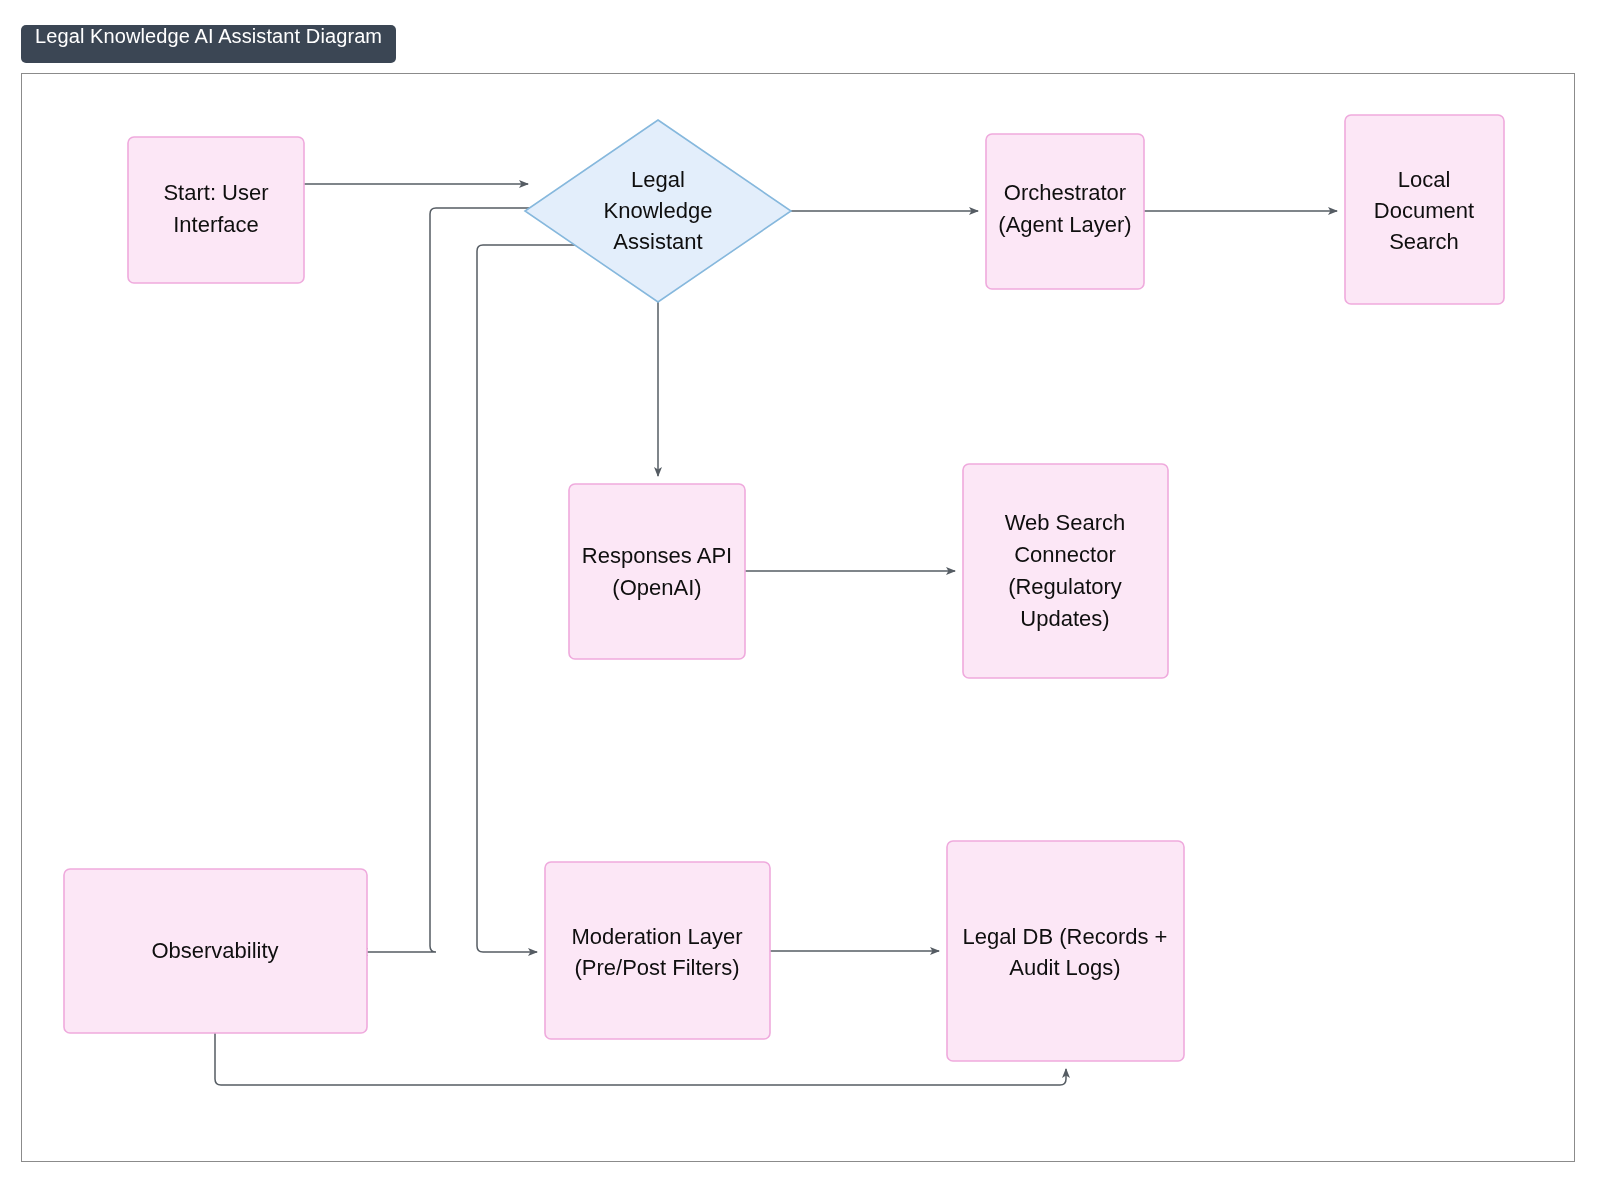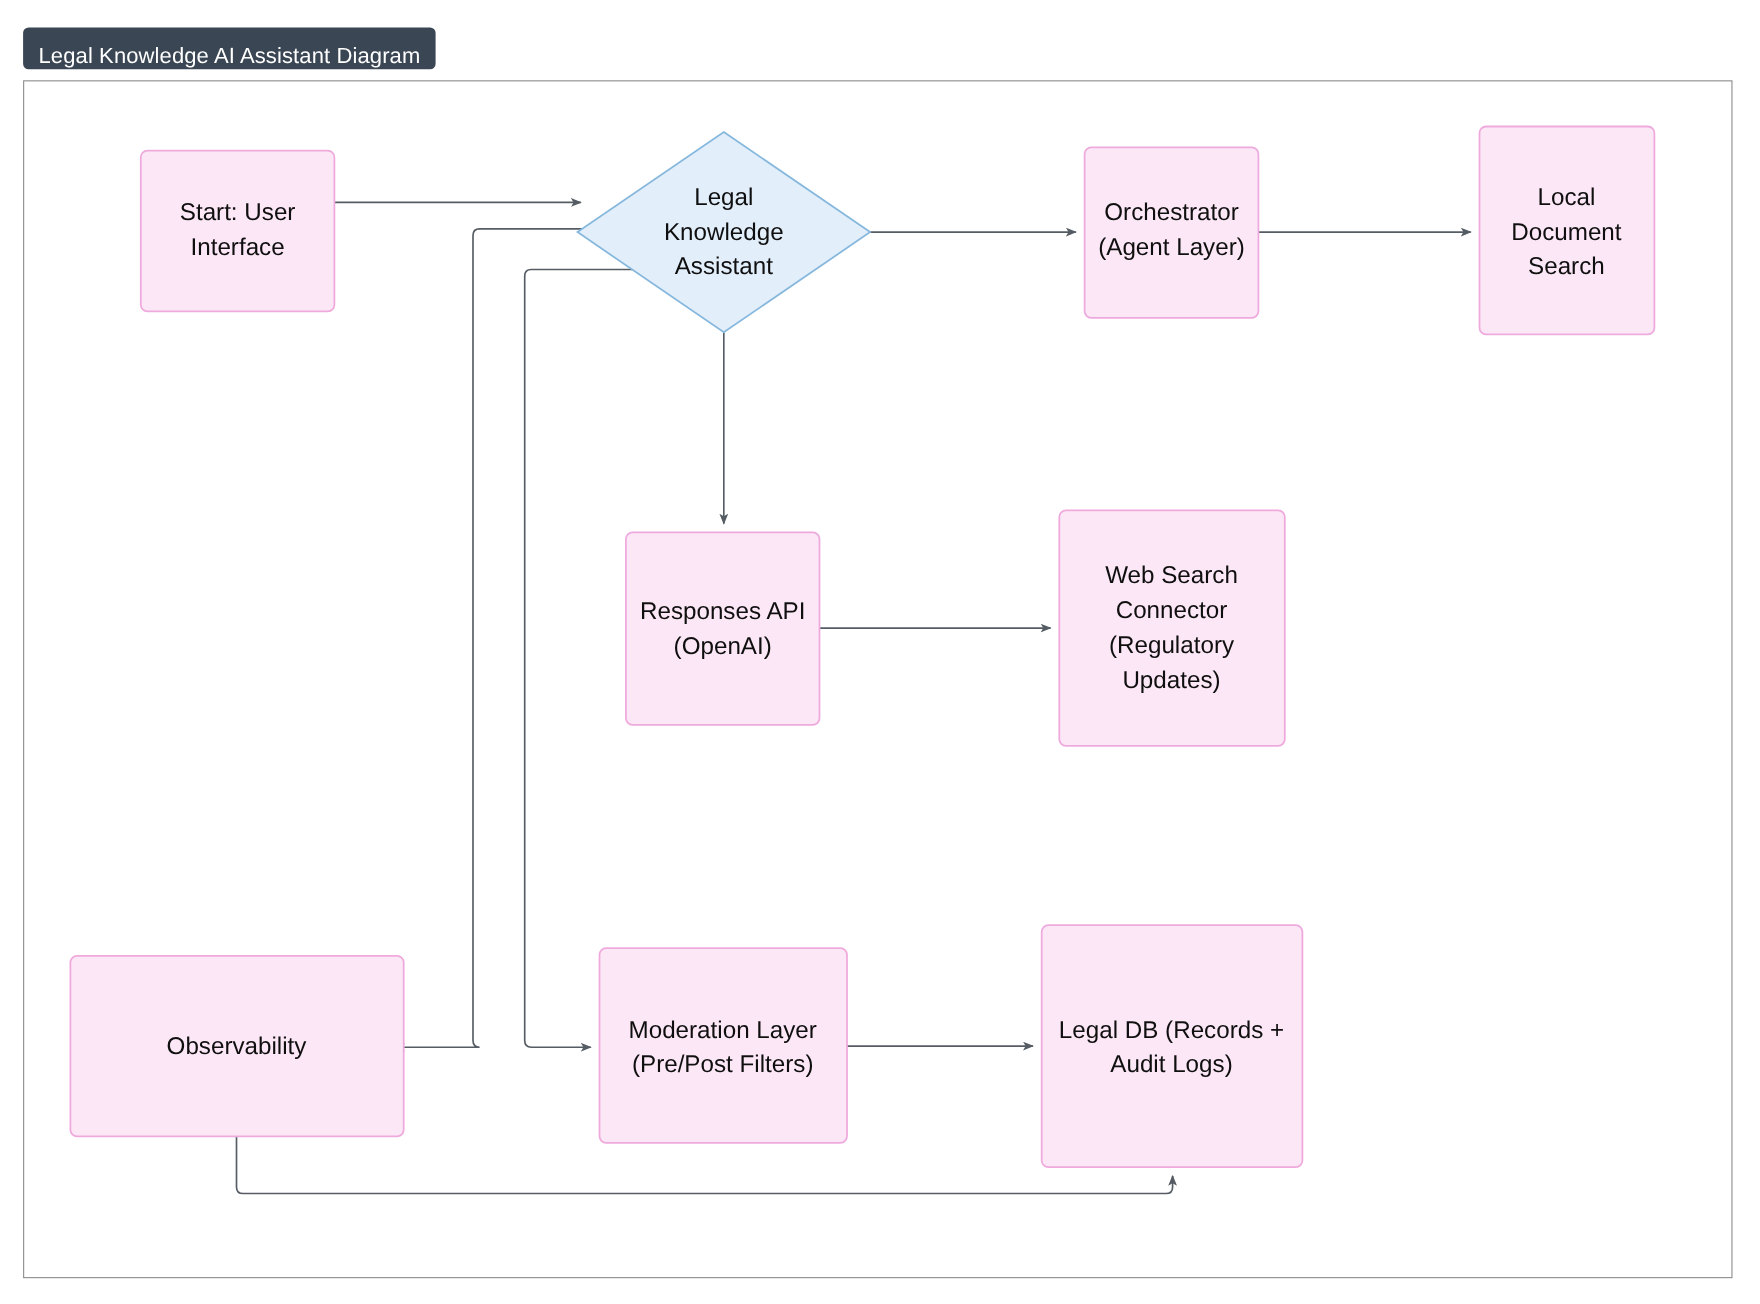--- a/index.html
+++ b/index.html
@@ -15,21 +15,21 @@
     overflow: hidden;
   }
 
   
   #diagram-title-bar {
     position: absolute;
     left: 21px;
     top: 25px;
     height: 38px;
     display: flex;
-    align-items: flex-end;
+    align-items: flex-start;
     padding: 0 14px;
     background: #3b4654;
     color: #ffffff;
     border-radius: 5px;
     font-size: 20px;
     letter-spacing: 0.1px;
     white-space: nowrap;
     z-index: 5;
   }
 

